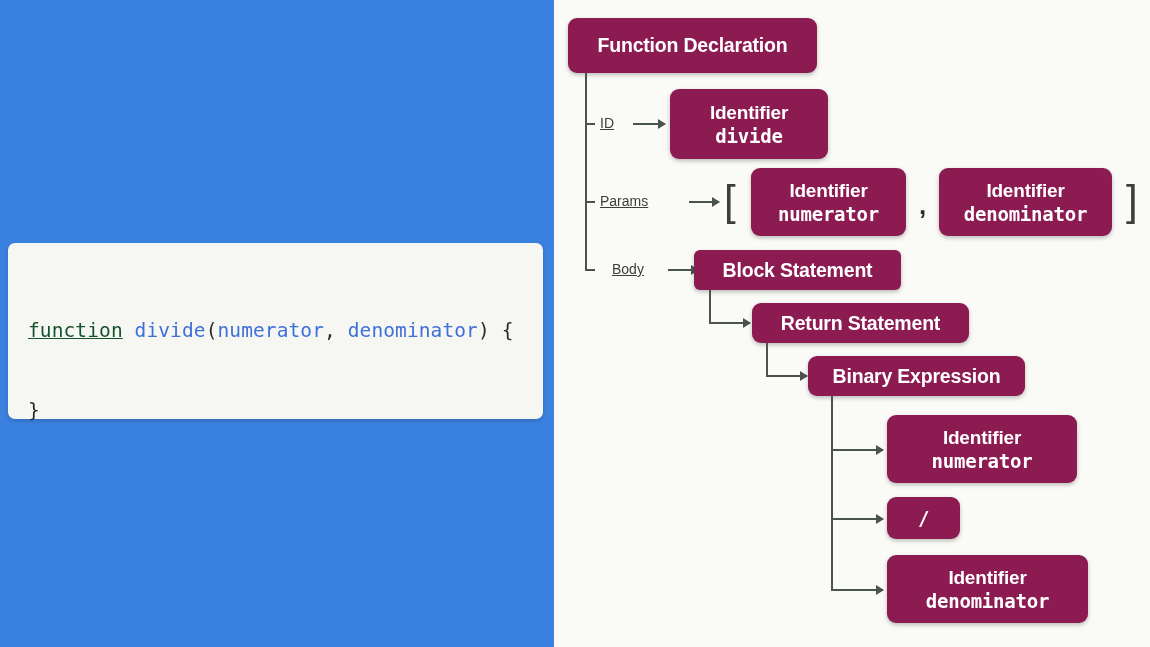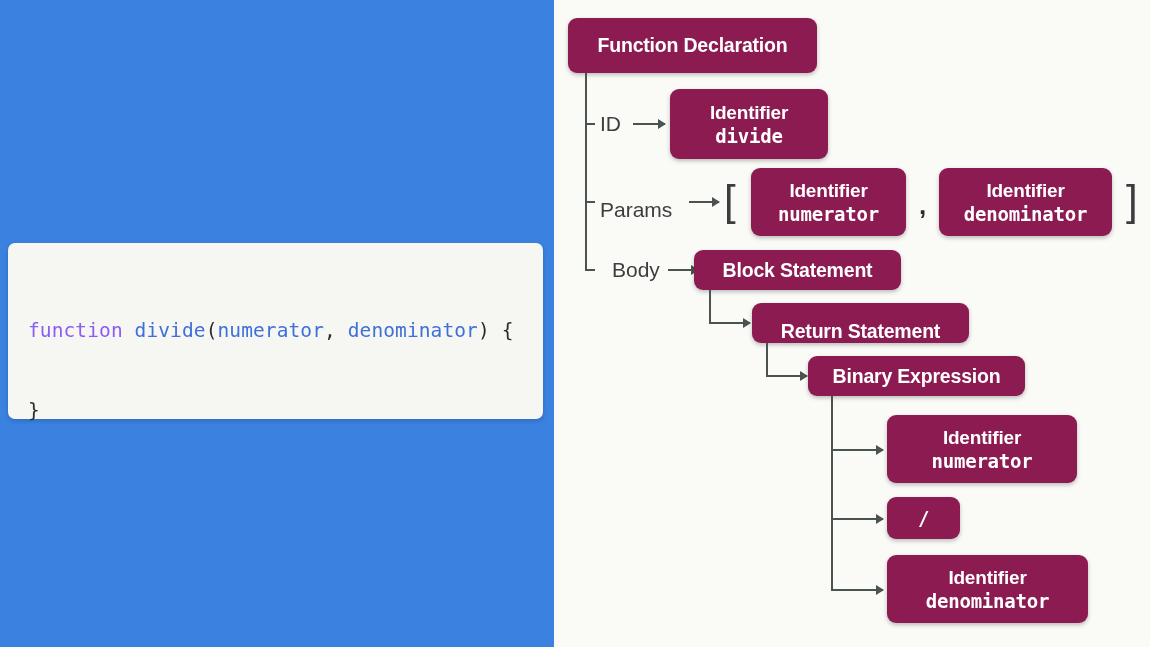--- a/index.html
+++ b/index.html
@@ -19,21 +19,21 @@
     position:absolute;left:8px;top:243px;width:535px;height:176px;
     background:#f6f7f2;border-radius:7px;
     box-shadow:0 2px 5px rgba(0,0,0,.18);
   }
   .code-body{
     position:absolute;left:20px;top:28px;right:10px;
     font-family:"DejaVu Sans Mono","Liberation Mono",monospace;
     font-size:19.5px;line-height:40px;white-space:pre;
     letter-spacing:.1px;
   }
-  .tok-kw{color:#8b5cf6;}
+  .tok-kw{color:#14532d;text-decoration:underline;}
   .tok-fn{color:#3f6fd8;}
   .tok-param{color:#3f6fd8;}
   .tok-ident{color:#dd7f85;}
   .tok-op{color:#3f9ad8;}
   .tok-punc{color:#2b2b2b;}
 
   
   .right-panel{
     position:absolute;left:554px;top:0;width:596px;height:647px;
     background:#fafaf7;
@@ -60,21 +60,21 @@
     font-weight:700;font-size:19px;line-height:24px;
     letter-spacing:-.2px;
   }
   .node.single .ln1{font-size:19.5px;}
 
   
   .edge-label{
     position:absolute;
     color:#3a3f3d;
     font-family:"Liberation Sans",sans-serif;
-    font-size:21px;line-height:19px;white-space:nowrap;
+    font-size:14px;line-height:19px;white-space:nowrap;text-decoration:underline;
   }
   .bracket{
     position:absolute;color:#3a3f3d;
     font-family:"Liberation Sans",sans-serif;
     font-size:42px;line-height:42px;font-weight:400;
   }
   .comma{
     position:absolute;color:#2b2b2b;
     font-family:"Liberation Sans",sans-serif;
     font-weight:700;font-size:26px;line-height:26px;
@@ -117,43 +117,43 @@
     <div class="hline" style="left:31px;top:201px;width:10px;"></div>
     <div class="hline" style="left:31px;top:269px;width:10px;"></div>
 
     <div class="edge-label" style="left:46px;top:114px;">ID</div>
     <div class="arrow-h" style="left:79px;top:123px;width:32px;"></div>
     <div class="node" style="left:116px;top:89px;width:158px;height:70px;">
       <span class="ln1">Identifier</span>
       <span class="ln2">divide</span>
     </div>
 
-    <div class="edge-label" style="left:46px;top:192px;margin-top:8px;">Params</div>
+    <div class="edge-label" style="left:46px;top:192px;">Params</div>
     <div class="arrow-h" style="left:135px;top:201px;width:30px;"></div>
     <div class="bracket" style="left:170px;top:180px;">[</div>
     <div class="node" style="left:197px;top:168px;width:155px;height:68px;">
       <span class="ln1">Identifier</span>
       <span class="ln2">numerator</span>
     </div>
     <div class="comma" style="left:365px;top:192px;">,</div>
     <div class="node" style="left:385px;top:168px;width:173px;height:68px;">
       <span class="ln1">Identifier</span>
       <span class="ln2">denominator</span>
     </div>
     <div class="bracket" style="left:572px;top:180px;">]</div>
 
     <div class="edge-label" style="left:58px;top:260px;">Body</div>
     <div class="arrow-h" style="left:114px;top:269px;width:30px;"></div>
-    <div class="node single" style="left:140px;top:250px;width:207px;height:40px;">
+    <div class="node single" style="left:140px;top:250px;width:207px;height:40px;border-radius:6px;">
       <span class="ln1">Block Statement</span>
     </div>
 
     <div class="vline" style="left:155px;top:290px;height:33px;"></div>
     <div class="arrow-h" style="left:155px;top:322px;width:41px;"></div>
-    <div class="node single" style="left:198px;top:303px;width:217px;height:40px;justify-content:flex-end;">
+    <div class="node single" style="left:198px;top:303px;width:217px;height:40px;">
       <span class="ln1">Return Statement</span>
     </div>
 
     <div class="vline" style="left:212px;top:343px;height:33px;"></div>
     <div class="arrow-h" style="left:212px;top:375px;width:41px;"></div>
     <div class="node single" style="left:254px;top:356px;width:217px;height:40px;align-items:center;">
       <span class="ln1">Binary Expression</span>
     </div>
 
     <div class="vline" style="left:277px;top:396px;height:194px;"></div>

